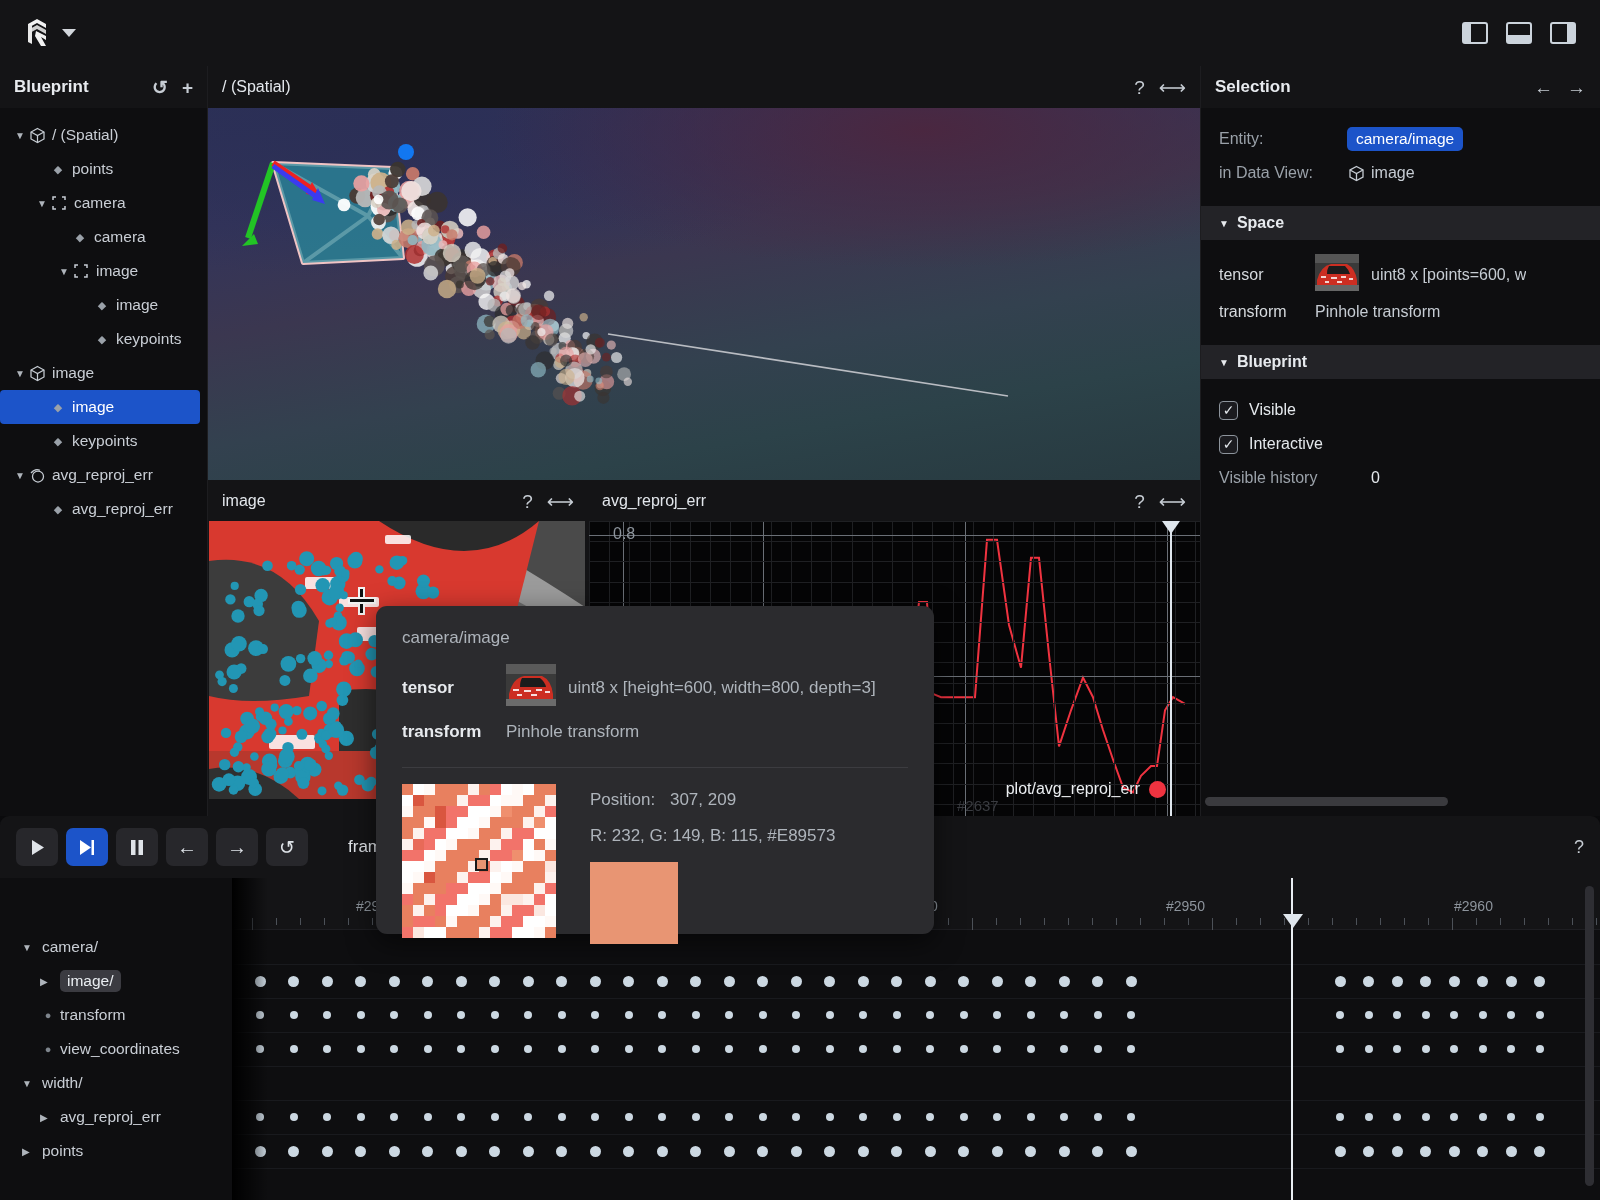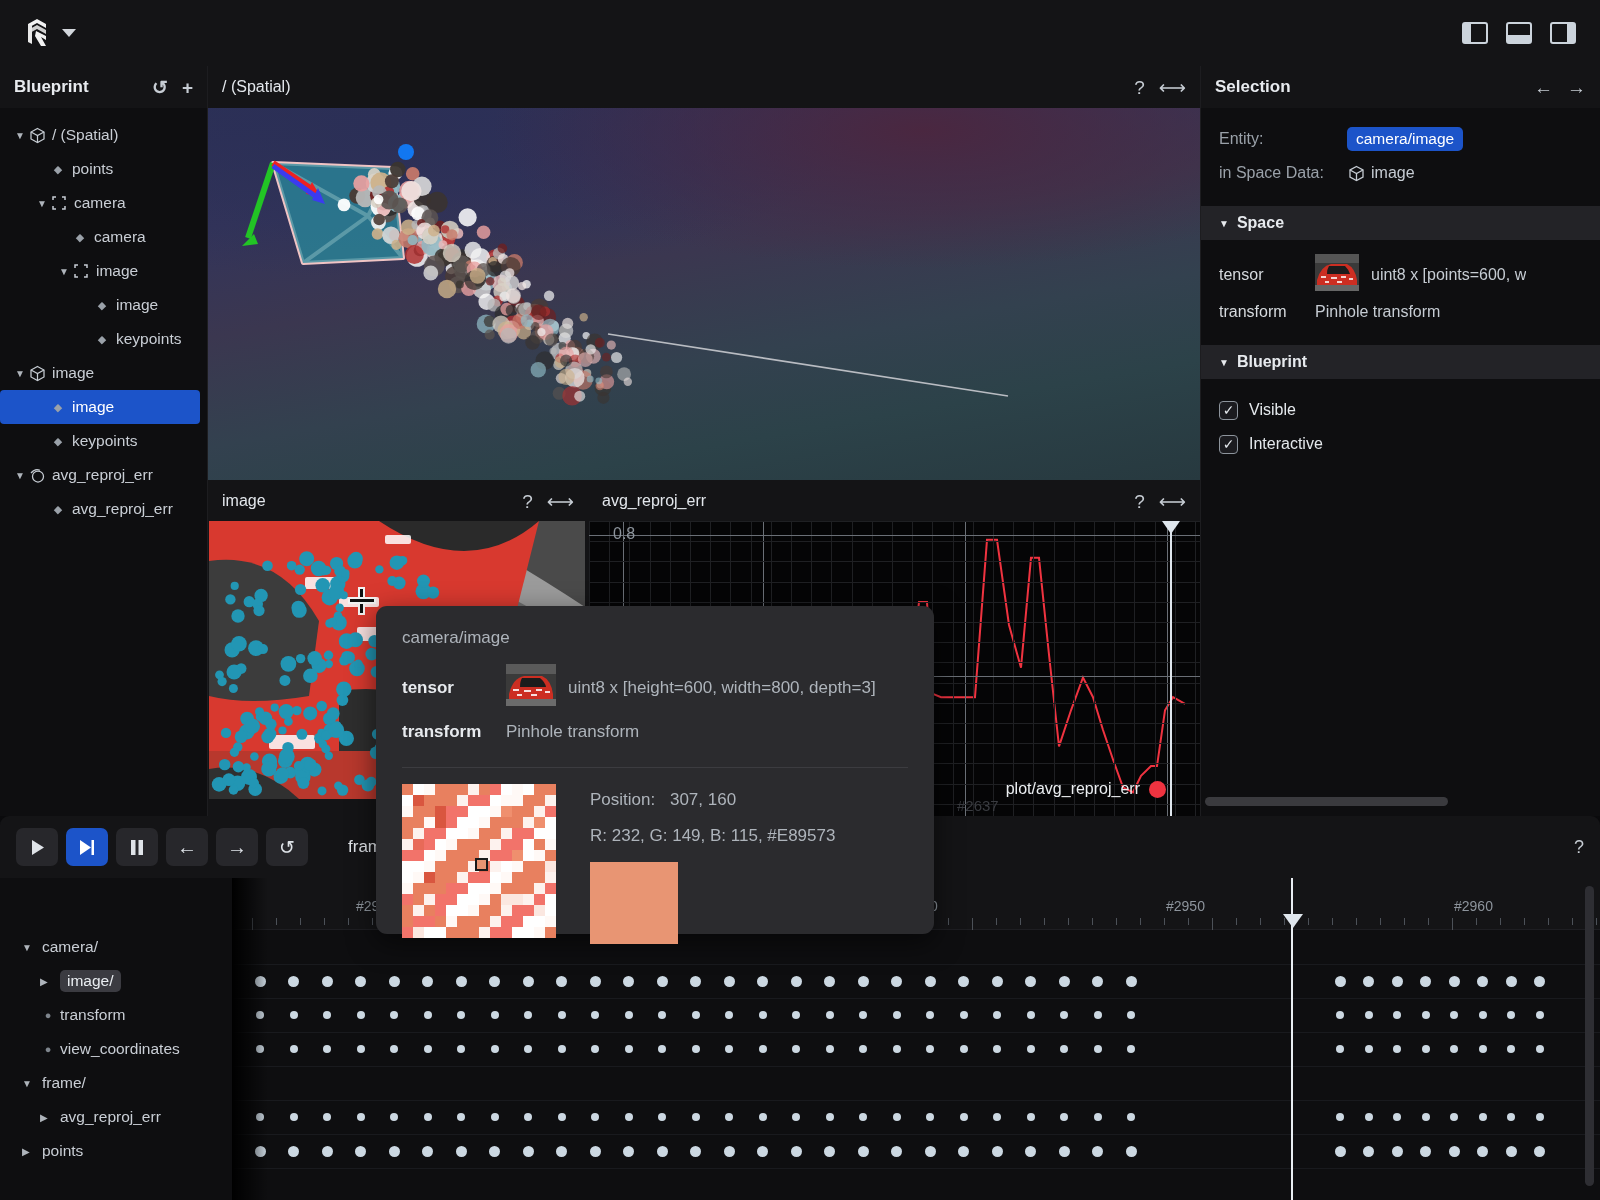--- a/index.html
+++ b/index.html
@@ -842,21 +842,21 @@
     <span class="head-icon">←</span>
     <span class="head-icon">→</span>
   </div>
 
   <div class="sel-rowset">
     <div class="sel-row">
       <span class="sel-key">Entity:</span>
       <span class="pill">camera/image</span>
     </div>
     <div class="sel-row">
-      <span class="sel-key">in Space Data:</span>
+      <span class="sel-key">in Data View:</span>
       <span class="sv-ico">
         <svg width="17" height="17" viewBox="0 0 17 17" fill="none" stroke="#c6ccd3" stroke-width="1.3">
           <path d="M8.5 1.5 L15 5 V12 L8.5 15.5 L2 12 V5 Z"></path>
             <path d="M2 5 L8.5 8.5 L15 5"></path>
             <path d="M8.5 8.5 V15.5"></path>
         </svg>
       </span>
       <span class="sel-val" style="margin-left:6px">image</span>
     </div>
   </div>
@@ -899,20 +899,24 @@
   </div>
   <div style="padding-top:14px">
     <div class="bp-row">
       <span class="chk">✓</span>
       <span>Visible</span>
     </div>
     <div class="bp-row">
       <span class="chk">✓</span>
       <span>Interactive</span>
     </div>
+    <div class="bp-row">
+      <span style="color:#9aa1a9;width:152px">Visible history</span>
+      <span>0</span>
+    </div>
   </div>
 </div>
 <div id="sel-scroll"></div>
 
 <div id="playbar">
   <div class="pb">
     <svg width="15" height="17" viewBox="0 0 15 17">
         <polygon points="2,1 14,8.5 2,16" fill="#dfe3e8"></polygon>
       </svg>
   </div>
@@ -954,21 +958,21 @@
       <div class="st-row" style="padding-left: 40px;">
         <span class="dot">●</span>
         <span class="st-name">transform</span>
       </div>
       <div class="st-row" style="padding-left: 40px;">
         <span class="dot">●</span>
         <span class="st-name">view_coordinates</span>
       </div>
       <div class="st-row" style="padding-left: 22px;">
         <span class="chev">▼</span>
-        <span class="st-name">frame/</span>
+        <span class="st-name">width/</span>
       </div>
       <div class="st-row" style="padding-left: 40px;">
         <span class="chev">▶</span>
         <span class="st-name">avg_reproj_err</span>
       </div>
       <div class="st-row" style="padding-left: 22px;">
         <span class="chev">▶</span>
         <span class="st-name">points</span>
       </div>
     </div>
@@ -1449,19 +1453,19 @@
         <div class="px" style="left: 44px; top: 0px; width: 11px; height: 11px; background: rgb(232, 128, 95);"></div>
         <div class="px" style="left: 33px; top: 0px; width: 11px; height: 11px; background: rgb(232, 128, 95);"></div>
         <div class="px" style="left: 22px; top: 0px; width: 11px; height: 11px; background: rgb(255, 249, 246);"></div>
         <div class="px" style="left: 11px; top: 0px; width: 11px; height: 11px; background: rgb(255, 255, 255);"></div>
         <div class="px" style="left: 0px; top: 0px; width: 11px; height: 11px; background: rgb(232, 128, 95);"></div>
       <div id="tt-marker" style="background: rgb(232, 149, 115);"></div>
     </div>
     <div id="tt-info">
       <div class="tt-line">
         <span>Position:</span>
-        <span style="margin-left:10px">307, 160</span>
+        <span style="margin-left:10px">307, 209</span>
       </div>
       <div class="tt-line">R: 232, G: 149, B: 115, #E89573</div>
       <div id="tt-swatch" style="background: rgb(232, 149, 115);"></div>
     </div>
   </div>
 </div>
 
 </body></html>

